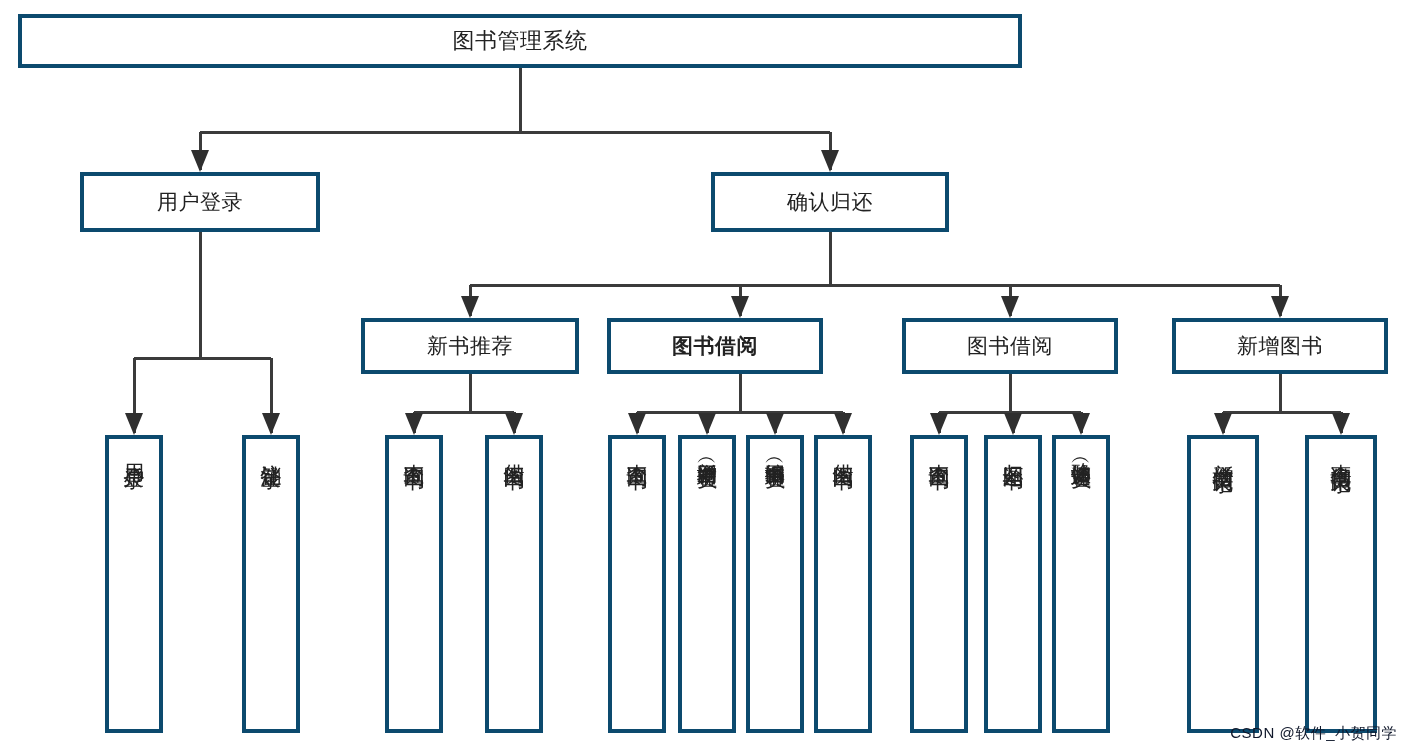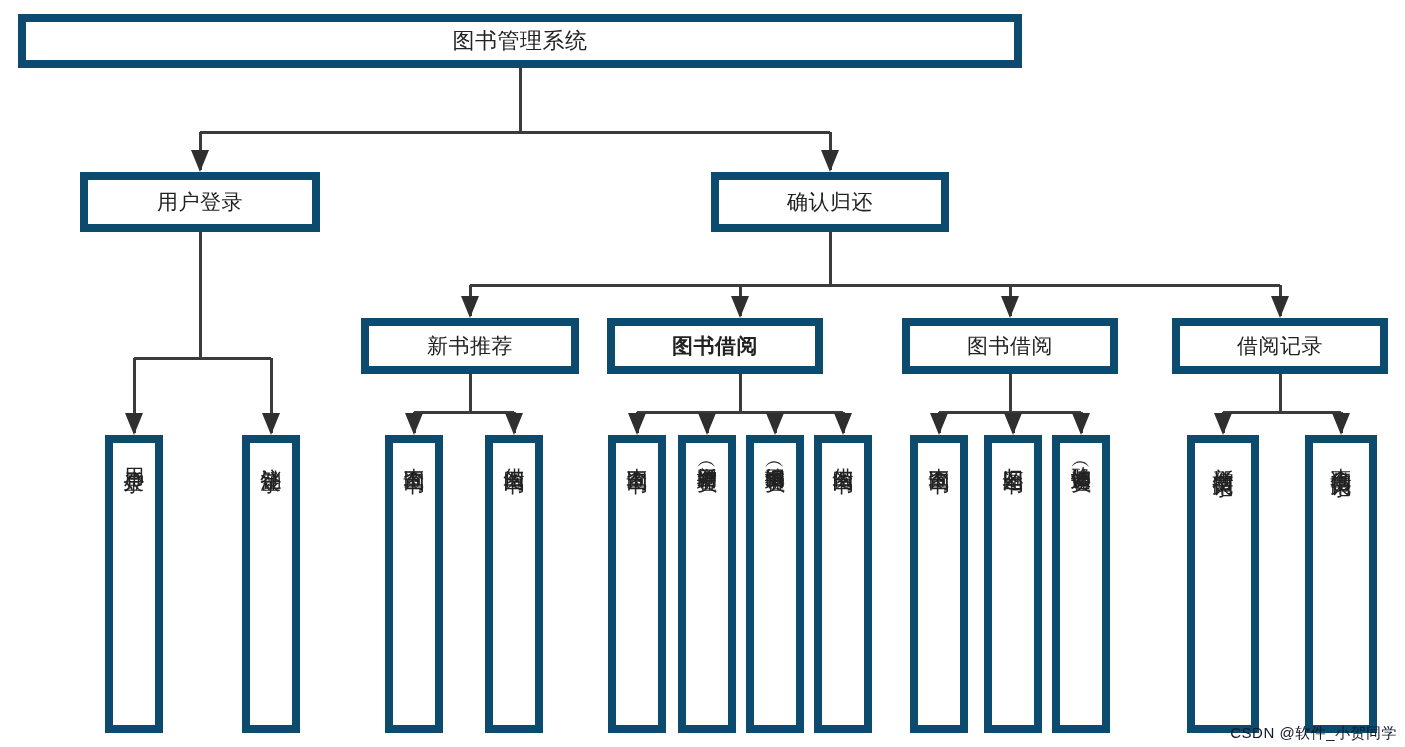--- a/index.html
+++ b/index.html
@@ -23,21 +23,21 @@
     left: 0;
     top: 0;
     width: 1405px;
     height: 747px;
     pointer-events: none;
   }
   .node {
     position: absolute;
     box-sizing: border-box;
     background: #ffffff;
-    border: 8px solid #0c4a6e;
+    border: 4px solid #0c4a6e;
     display: flex;
     align-items: center;
     justify-content: center;
     color: #222222;
   }
   .node-label {
     display: block;
     text-align: center;
     line-height: 1.18;
     color: #222222;
@@ -152,21 +152,21 @@
       <div class="node horiz" style="left: 361px; top: 318px; width: 218px; height: 56px; align-items: center;">
         <span class="node-label">新书推荐</span>
       </div>
       <div class="node horiz" style="left: 607px; top: 318px; width: 216px; height: 56px; font-weight: bold;">
         <span class="node-label">图书借阅</span>
       </div>
       <div class="node horiz" style="left: 902px; top: 318px; width: 216px; height: 56px;">
         <span class="node-label">图书借阅</span>
       </div>
       <div class="node horiz" style="left: 1172px; top: 318px; width: 216px; height: 56px;">
-        <span class="node-label">借阅记录</span>
+        <span class="node-label">新增图书</span>
       </div>
       <div class="node vert" style="left: 105px; top: 435px; width: 58px; height: 298px;">
         <span class="node-label">用户登录</span>
       </div>
       <div class="node vert" style="left: 242px; top: 435px; width: 58px; height: 298px;">
         <span class="node-label">注销登录</span>
       </div>
       <div class="node vert" style="left: 385px; top: 435px; width: 58px; height: 298px;">
         <span class="node-label">查询图书</span>
       </div>

